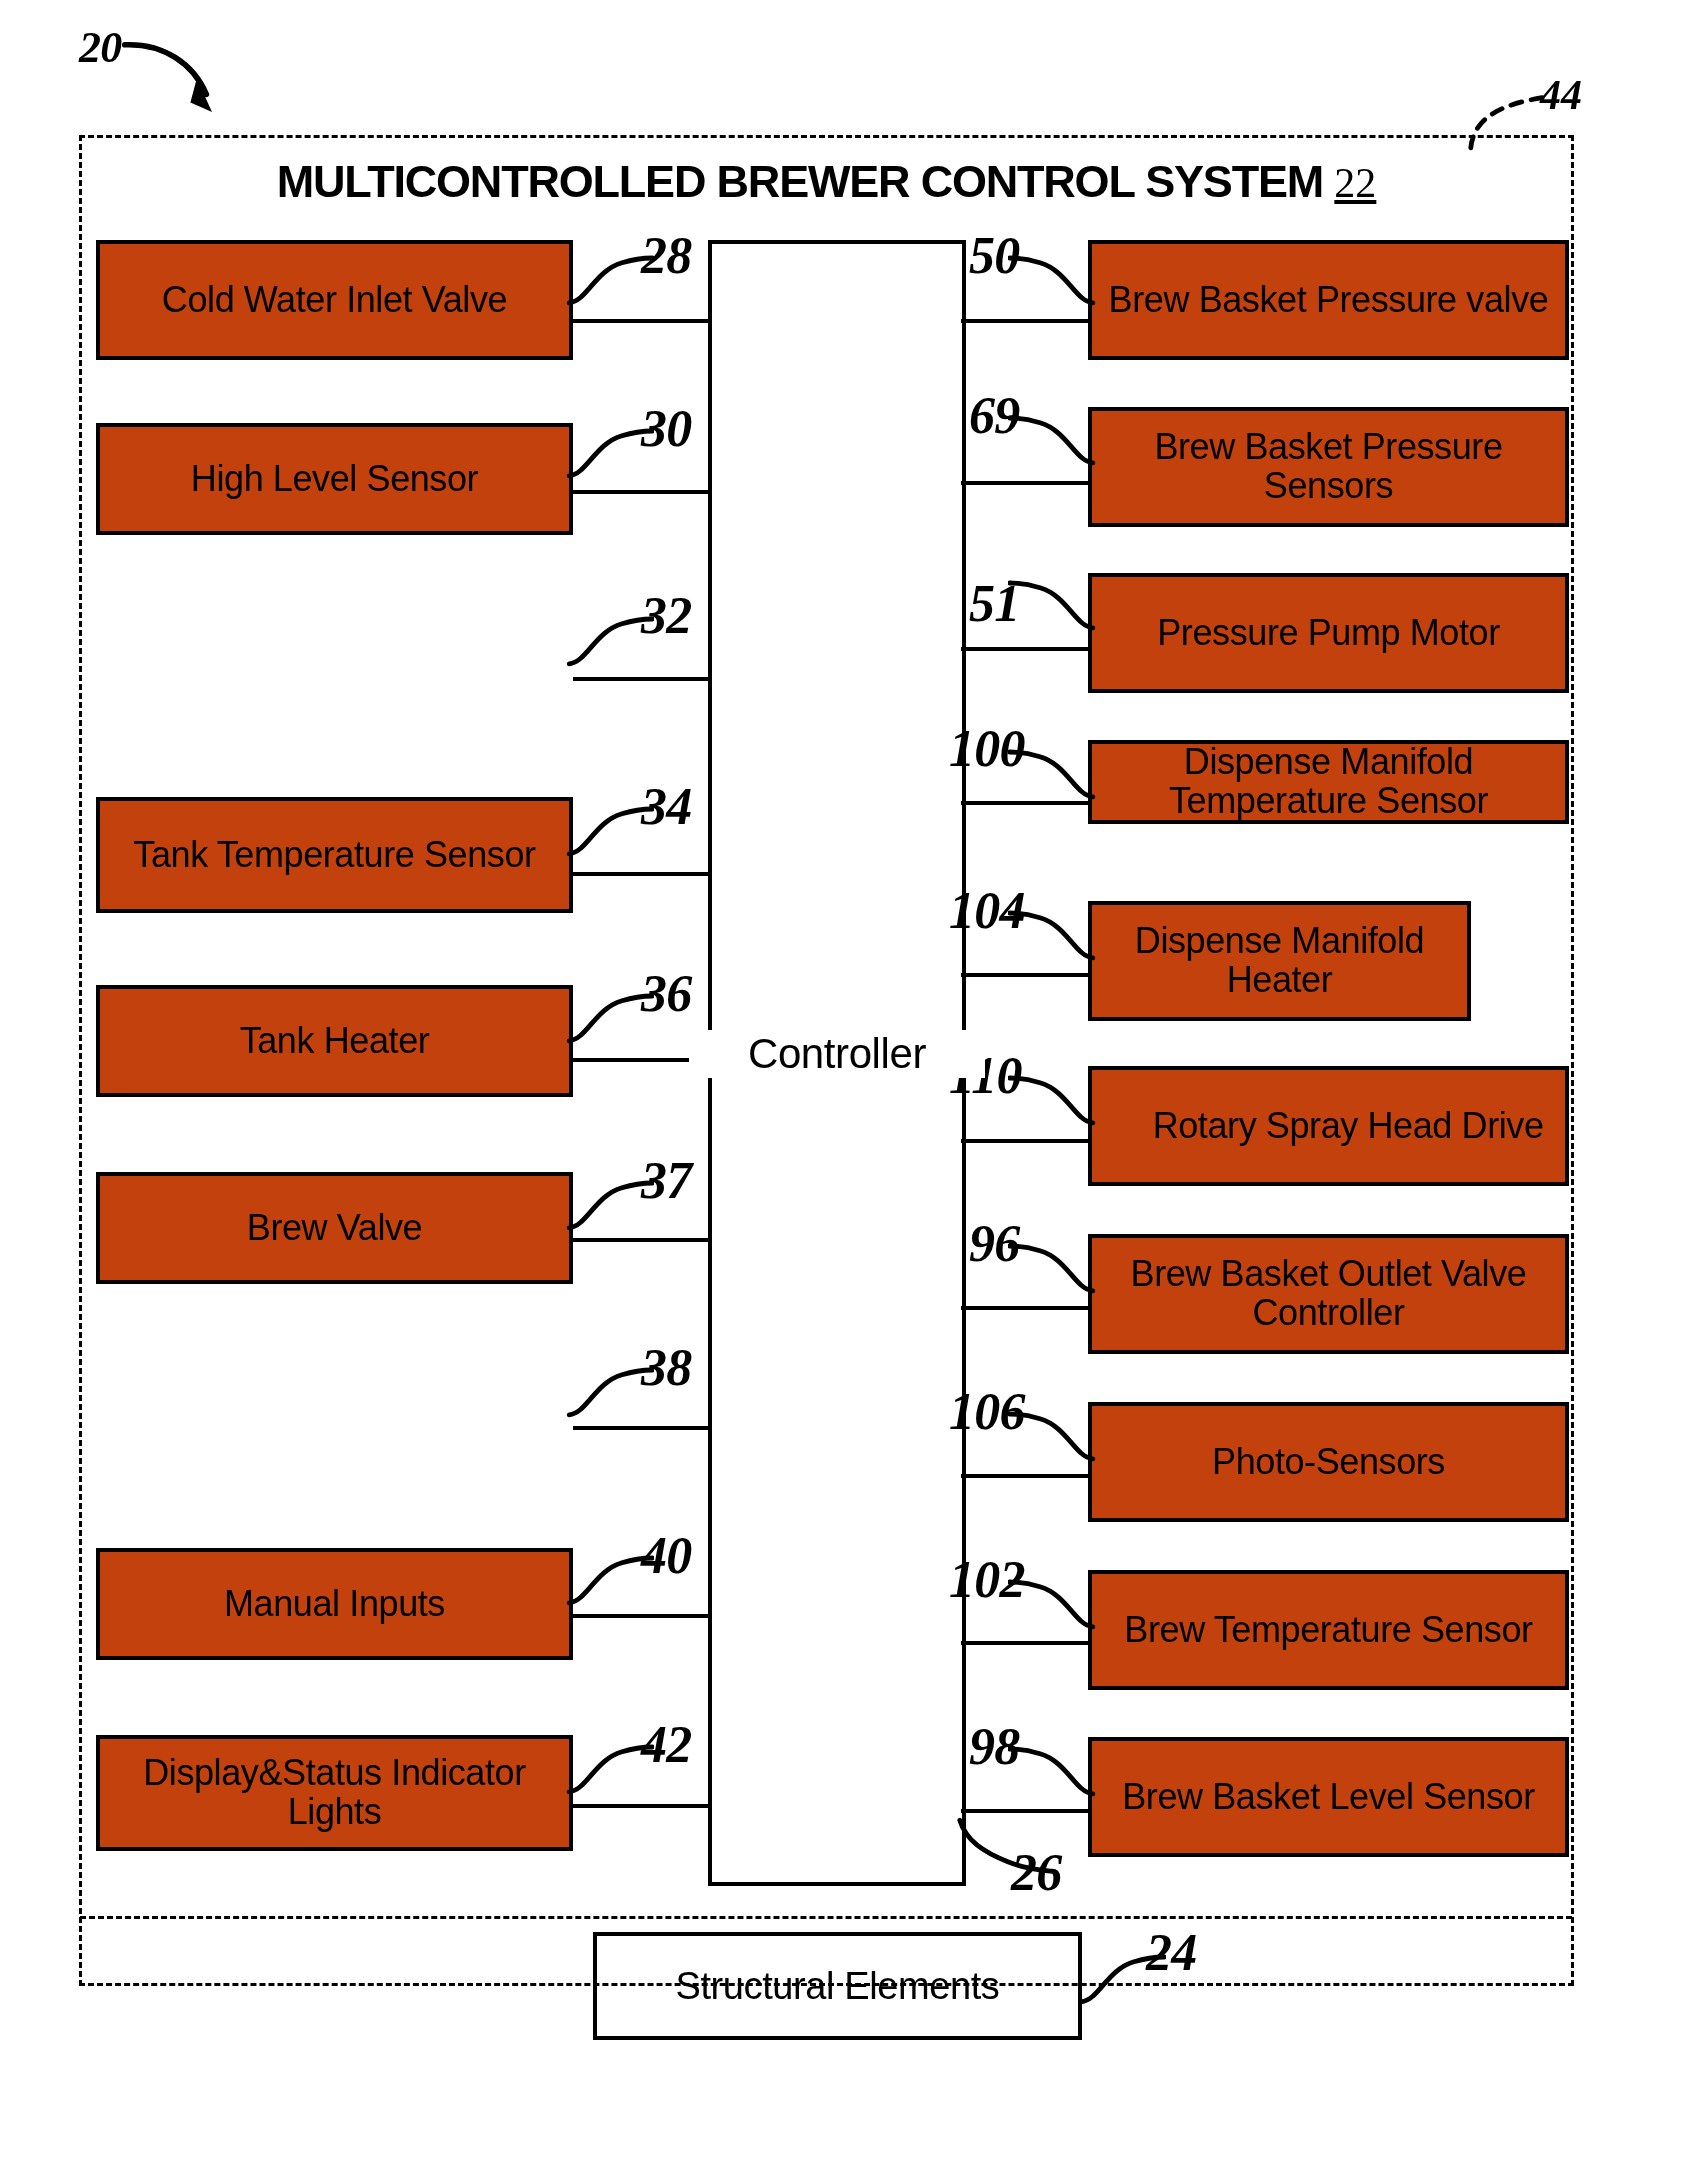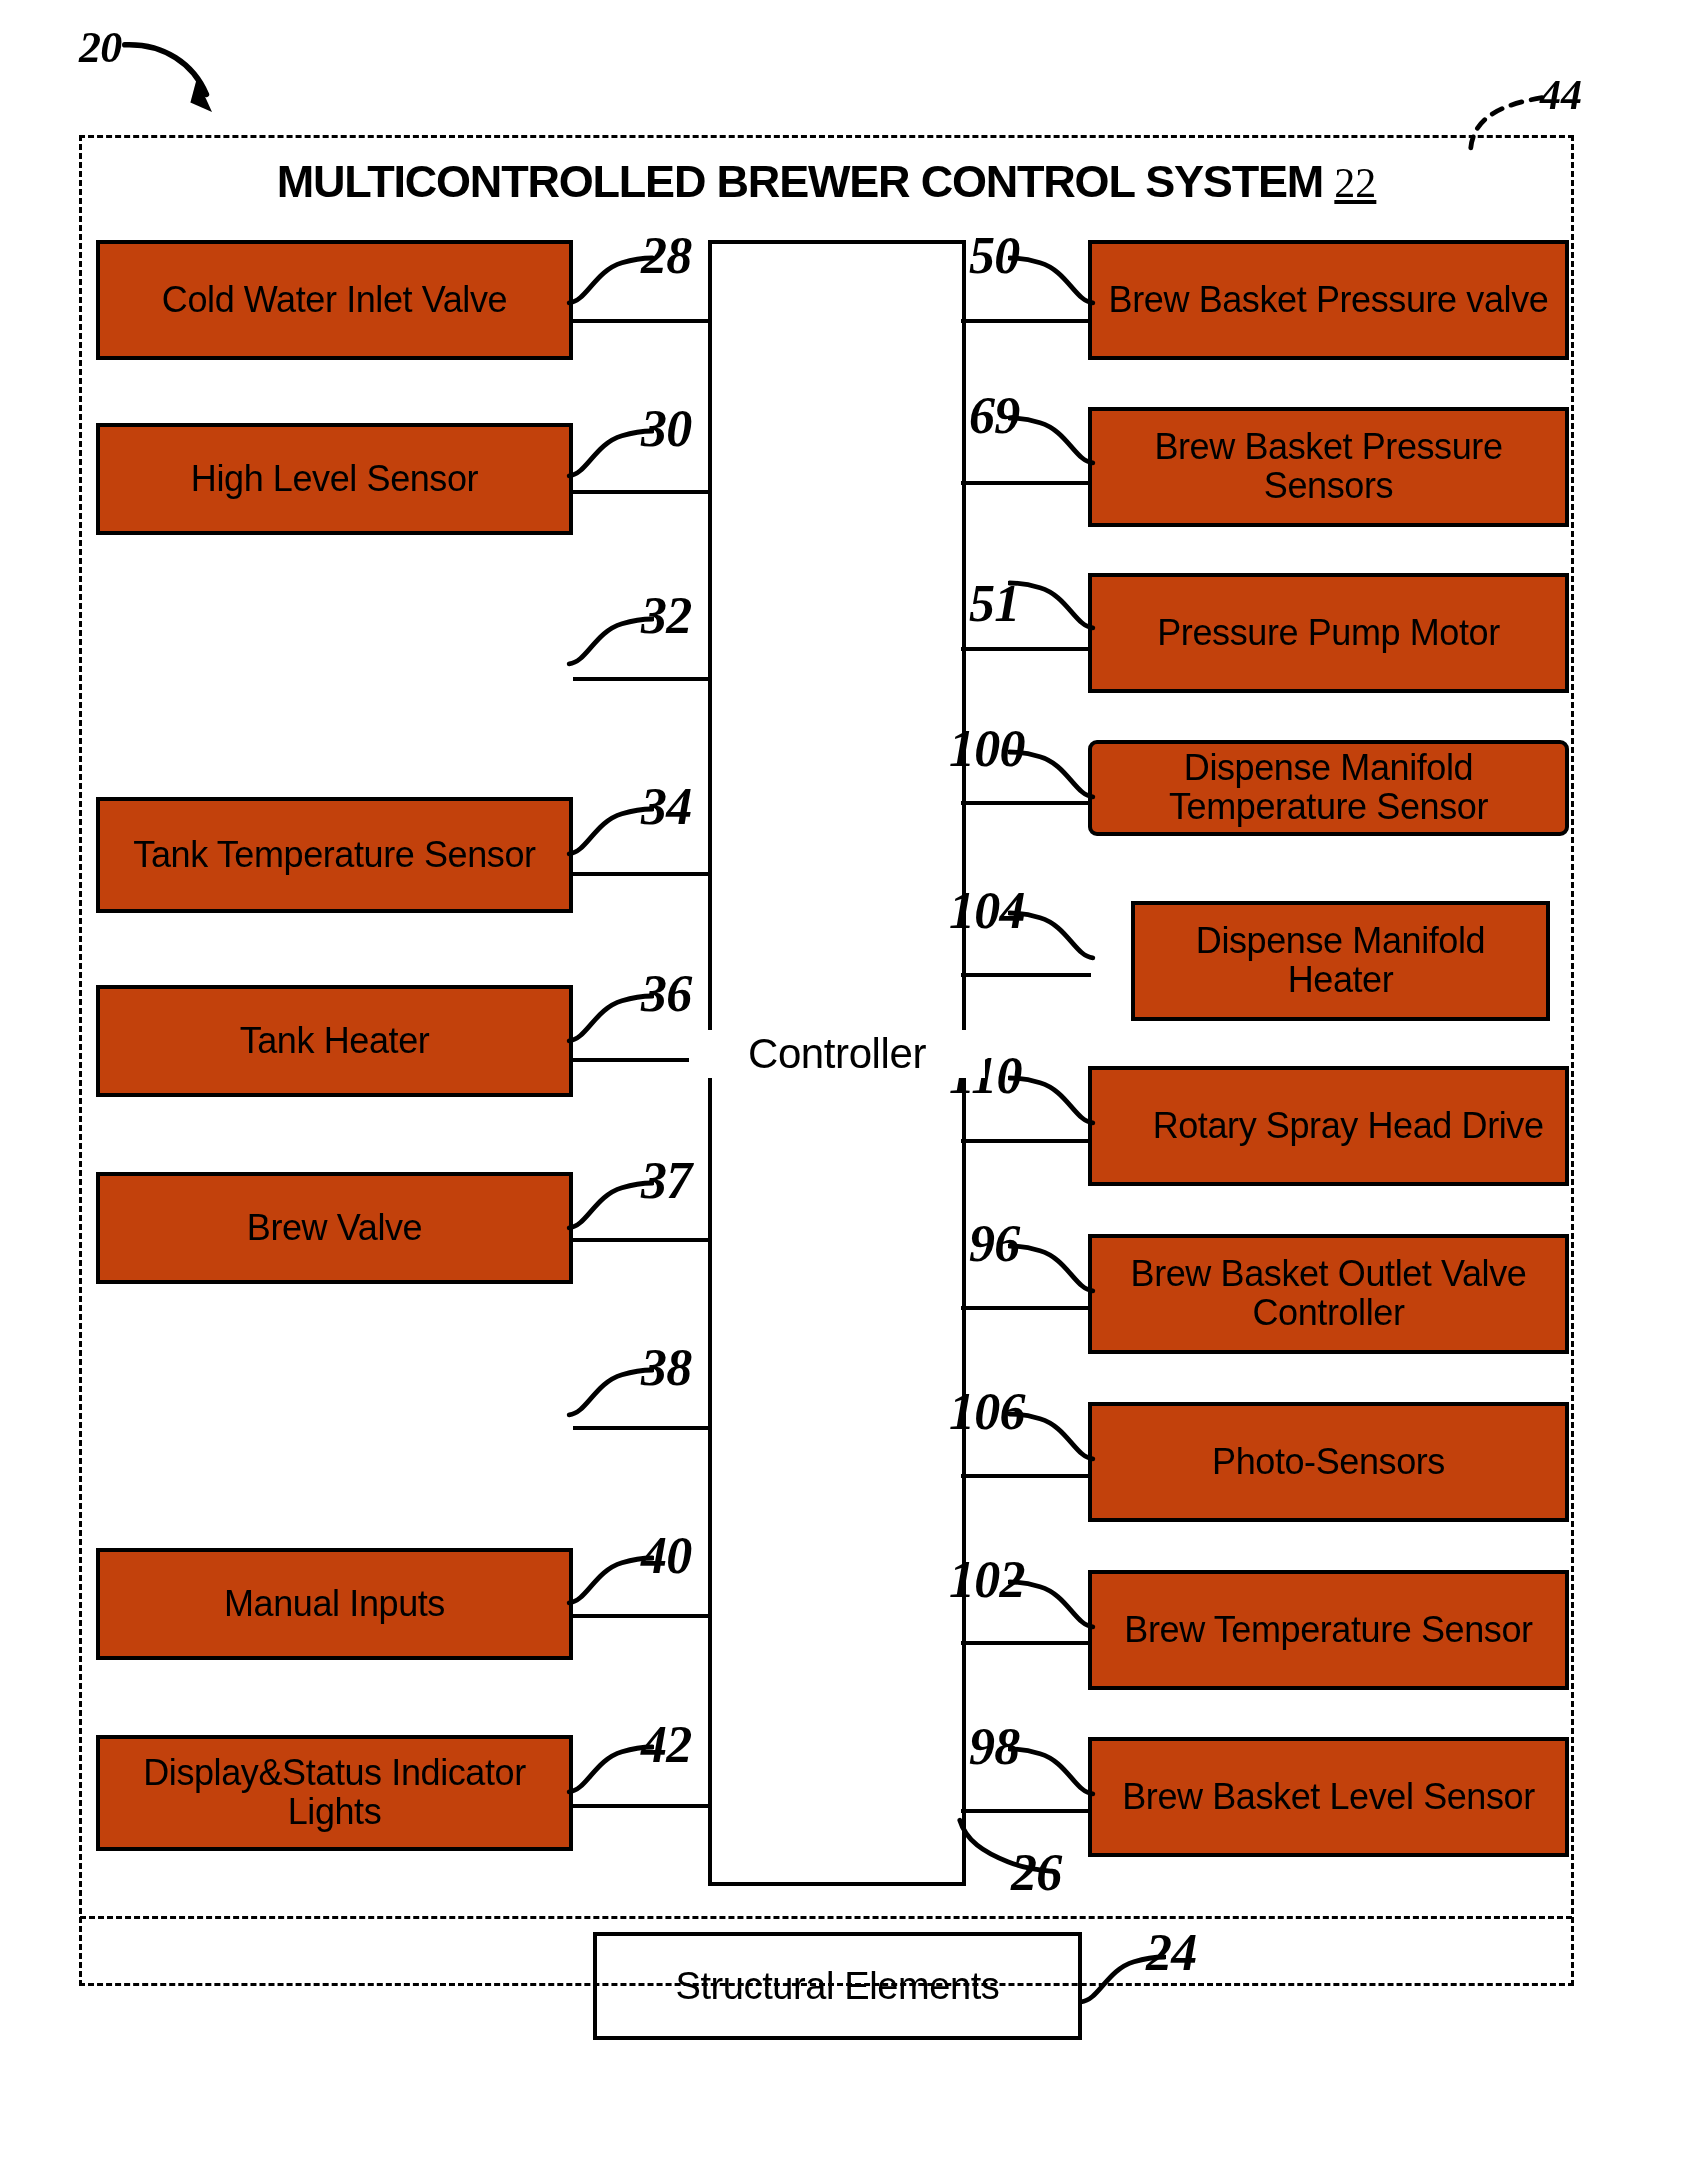--- a/index.html
+++ b/index.html
@@ -298,24 +298,24 @@
 
   <div class="blk" style="left:1088px; top:240px; width:481px; height:120px;">
     <span>Brew Basket Pressure valve</span>
   </div>
   <div class="blk" style="left:1088px; top:407px; width:481px; height:120px;">
     <span>Brew Basket Pressure Sensors</span>
   </div>
   <div class="blk" style="left:1088px; top:573px; width:481px; height:120px;">
     <span>Pressure Pump Motor</span>
   </div>
-  <div class="blk" style="left:1088px; top:740px; width:481px; height:96px;border-radius:9px;">
+  <div class="blk" style="left:1088px; top:740px; width:481px; height:84px;">
     <span>Dispense Manifold Temperature Sensor</span>
   </div>
-  <div class="blk" style="left:1088px; top:901px; width:419px; height:120px;margin-left:43px;">
+  <div class="blk" style="left:1088px; top:901px; width:383px; height:120px;">
     <span>Dispense Manifold Heater</span>
   </div>
   <div class="blk" style="left:1088px; top:1066px; width:481px; height:120px;padding-left:44px;">
     <span>Rotary Spray Head Drive</span>
   </div>
   <div class="blk" style="left:1088px; top:1234px; width:481px; height:120px;">
     <span>Brew Basket Outlet Valve Controller</span>
   </div>
   <div class="blk" style="left:1088px; top:1402px; width:481px; height:120px;">
     <span>Photo-Sensors</span>

